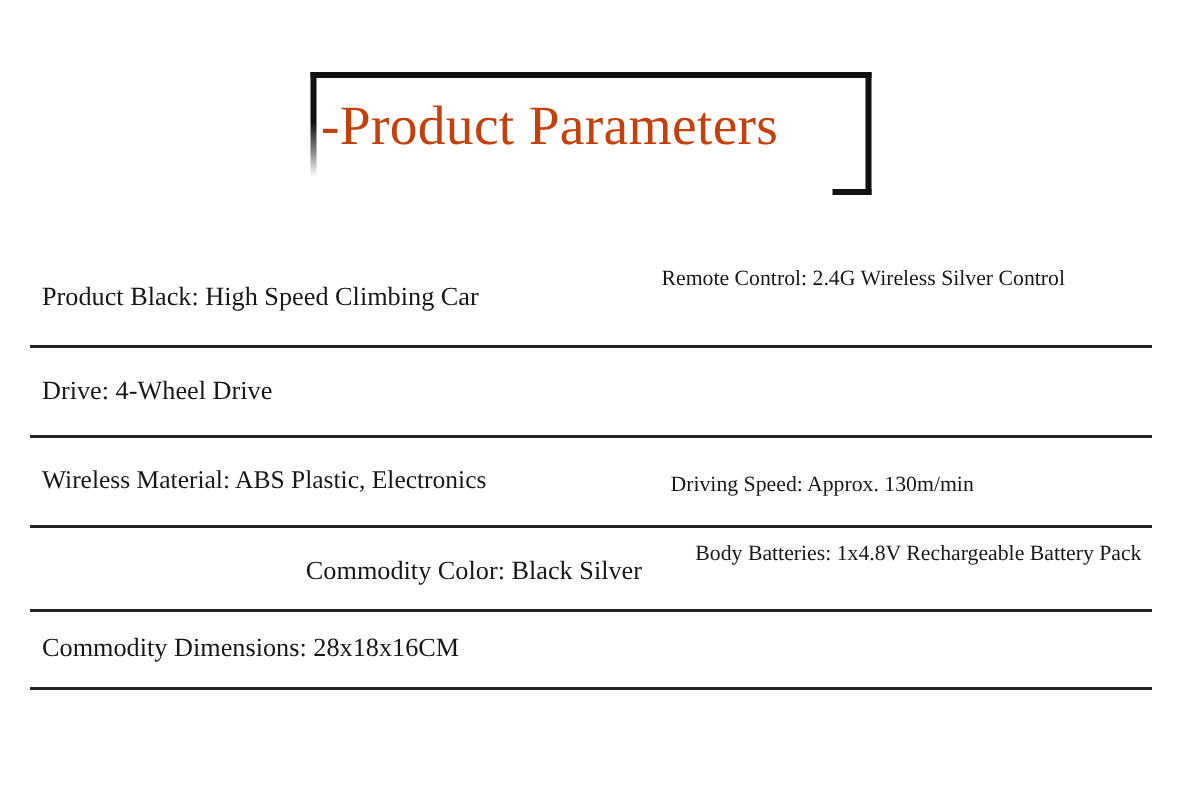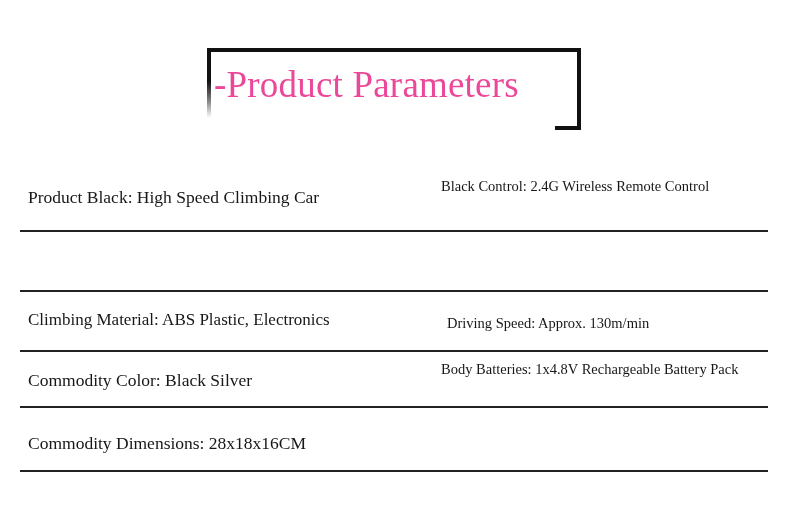--- a/index.html
+++ b/index.html
@@ -73,21 +73,21 @@
     background: #111111;
   }
 
   #page-title {
     position: absolute;
     left: 214px;
     top: 60px;
     width: 370px;
     font-size: 37px;
     line-height: 50px;
-    color: #ec4899;
+    color: #c2410c;
     letter-spacing: 0.2px;
     white-space: nowrap;
   }
 
   
   #spec-table {
     position: absolute;
     left: 0;
     top: 150px;
     width: 790px;
@@ -133,55 +133,56 @@
   #row-1 .cell-right { top: 26px; }
 
   #row-2 { height: 60px; }
   #row-2 .cell-left  { top: 17px; }
   #row-2 .cell-right { top: 22px; left: 437px; }
 
   #row-3 { height: 60px; }
   #row-3 .cell-left  { top: 17px; font-size: 17px; }
   #row-3 .cell-right { top: 21px; left: 447px; font-family: Liberation Serif, serif; }
 
-  #row-4 { height: 56px; }
+  #row-4 { height: 56px; text-align: right; }
   #row-4 .cell-left  { top: 17px; }
   #row-4 .cell-right { top: 7px; left: 441px; }
 
-  #row-5 { height: 52px; margin-top: 12px; }
+  #row-5 { height: 52px; }
   #row-5 .cell-left  { top: 12px; }
   #row-5 .cell-right { top: 3px; left: 437px; }
 </style>
 </head>
 <body>
 
 <div id="title-block">
   <div id="bracket-frame">
     <div id="bracket-top"></div>
     <div id="bracket-left"></div>
     <div id="bracket-right"></div>
     <div id="bracket-bottom"></div>
   </div>
   <div id="page-title">-Product Parameters</div>
 </div>
 
 <div id="spec-table">
 
   <div class="spec-row" id="row-1">
     <div class="cell cell-left">Product Black: High Speed Climbing Car</div>
-    <div class="cell cell-right">Black Control: 2.4G Wireless Remote Control</div>
+    <div class="cell cell-right">Remote Control: 2.4G Wireless Silver Control</div>
     <div class="row-divider"></div>
   </div>
 
   <div class="spec-row" id="row-2">
+    <div class="cell cell-left">Drive: 4-Wheel Drive</div>
     <div class="row-divider"></div>
   </div>
 
   <div class="spec-row" id="row-3">
-    <div class="cell cell-left">Climbing Material: ABS Plastic, Electronics</div>
+    <div class="cell cell-left">Wireless Material: ABS Plastic, Electronics</div>
     <div class="cell cell-right">Driving Speed: Approx. 130m/min</div>
     <div class="row-divider"></div>
   </div>
 
   <div class="spec-row" id="row-4">
     <div class="cell cell-left">Commodity Color: Black Silver</div>
     <div class="cell cell-right">Body Batteries: 1x4.8V Rechargeable Battery Pack</div>
     <div class="row-divider"></div>
   </div>
 

